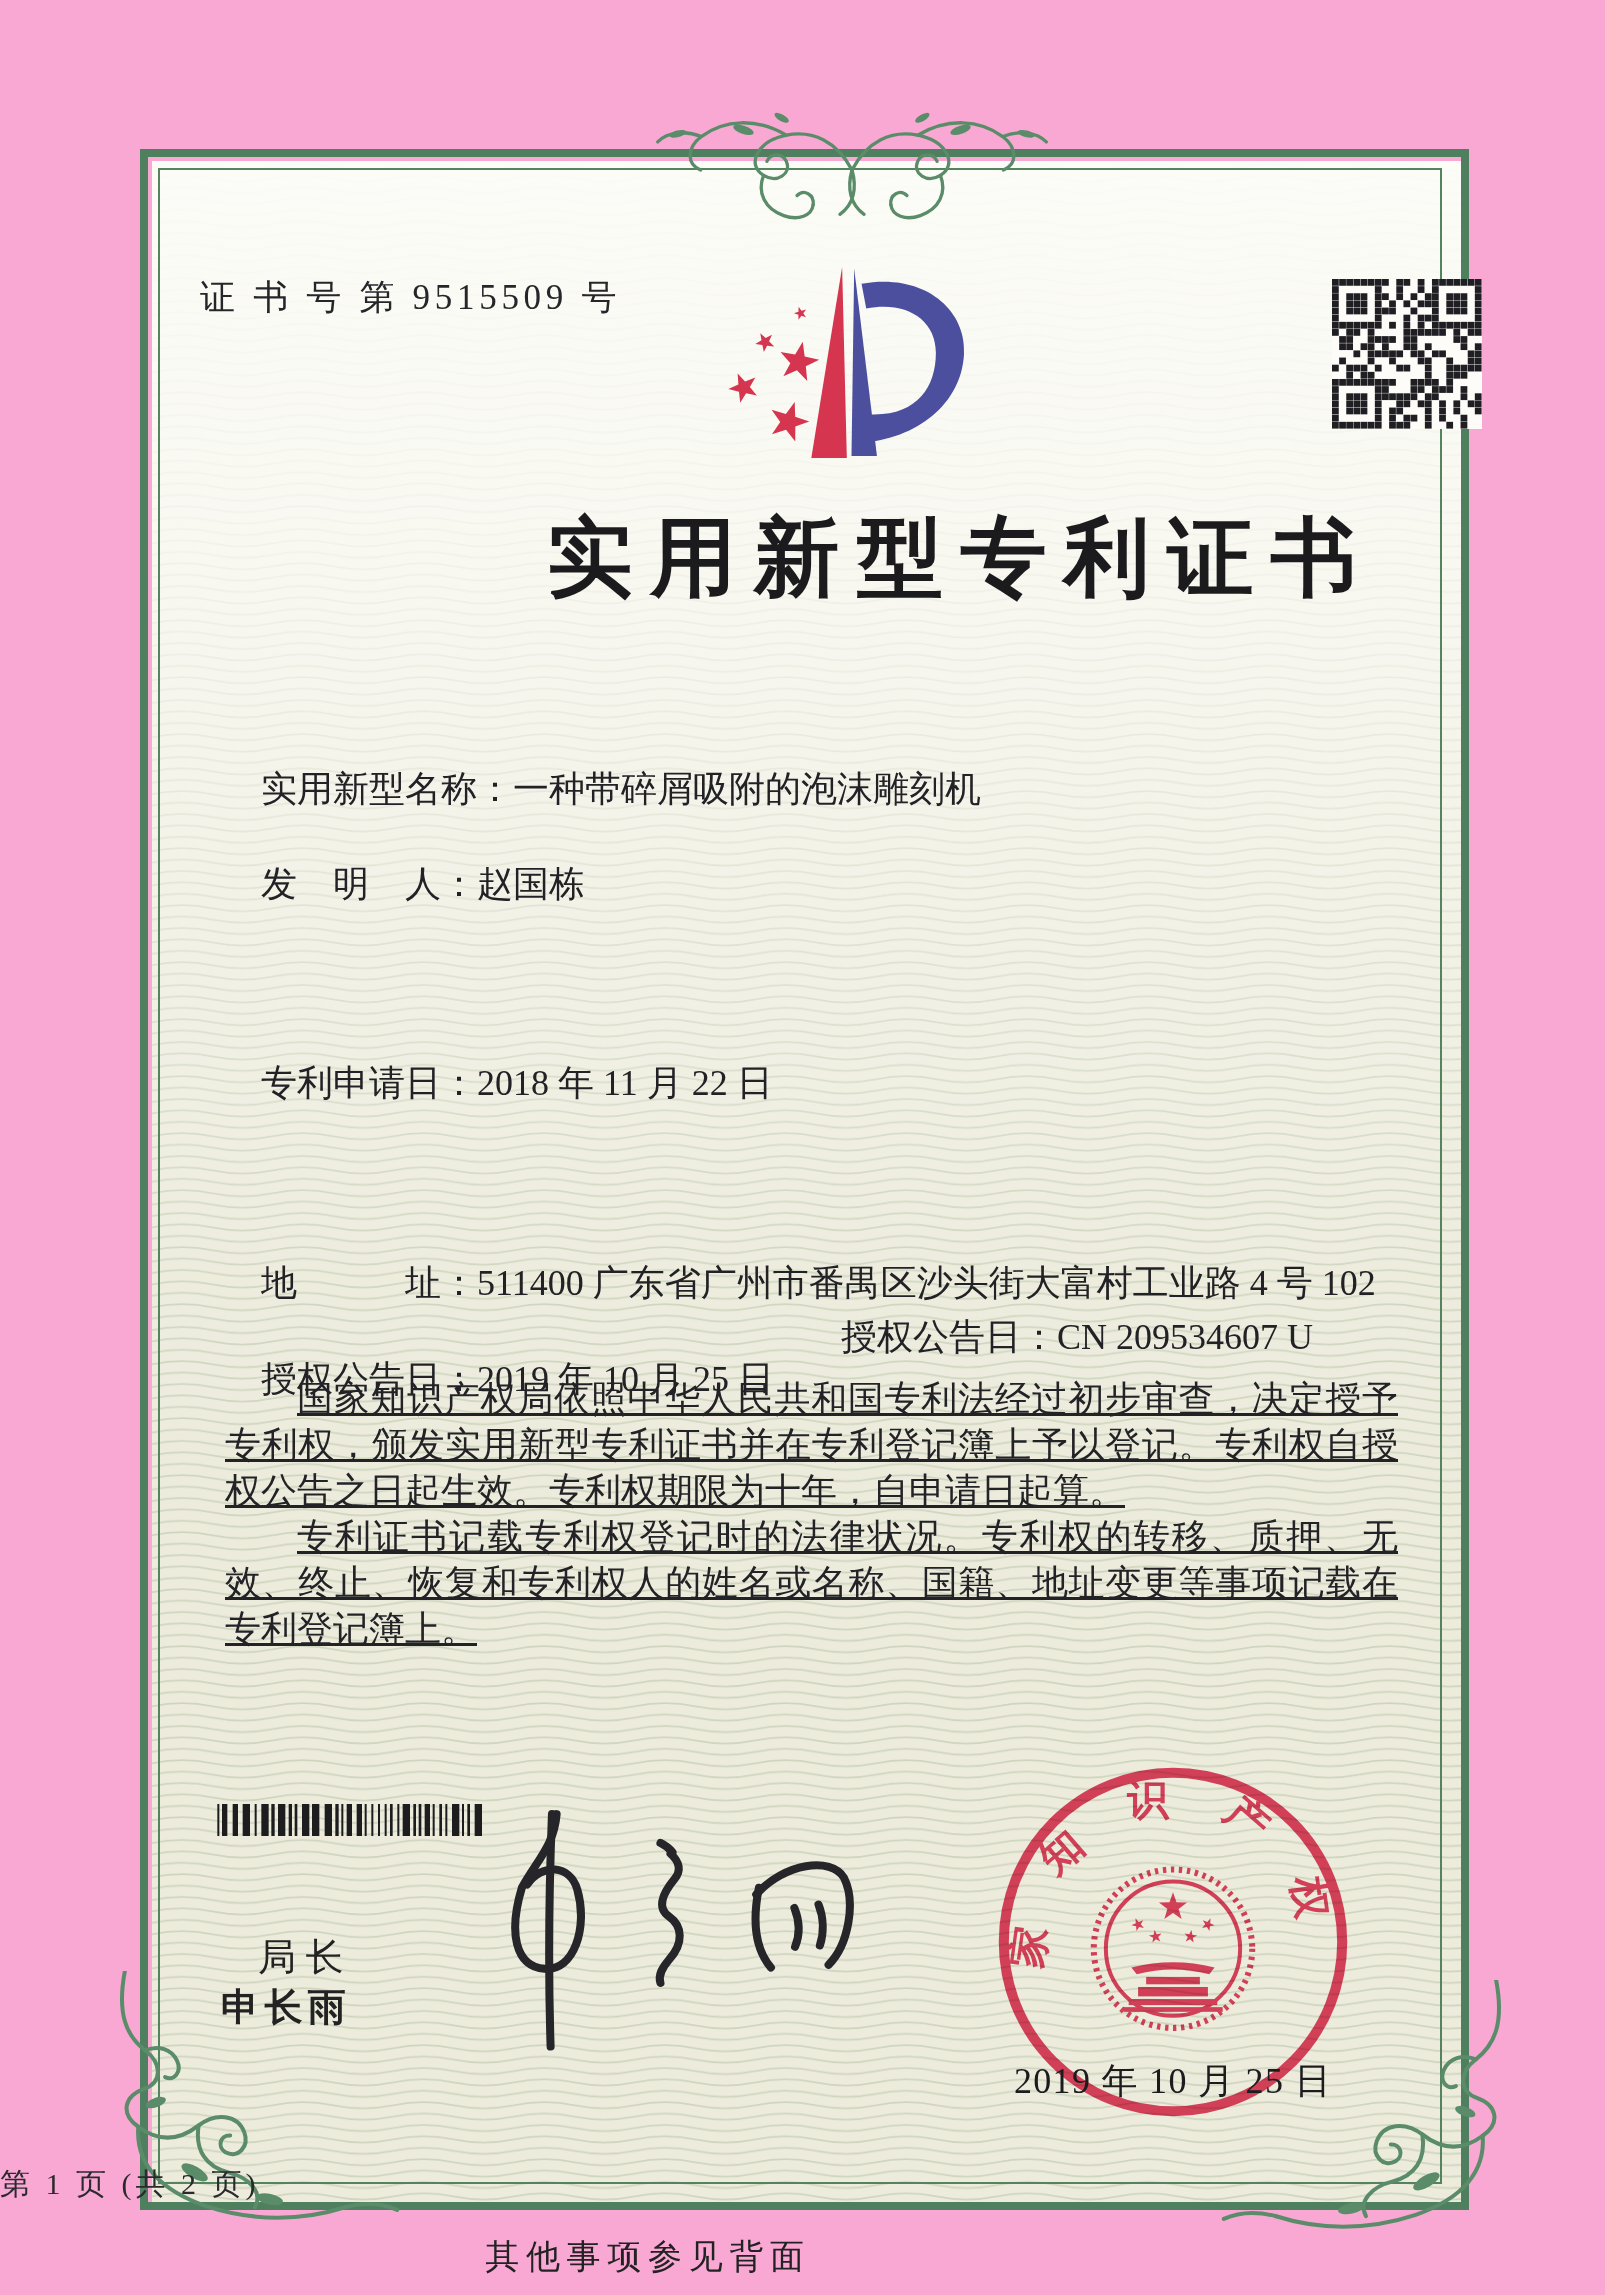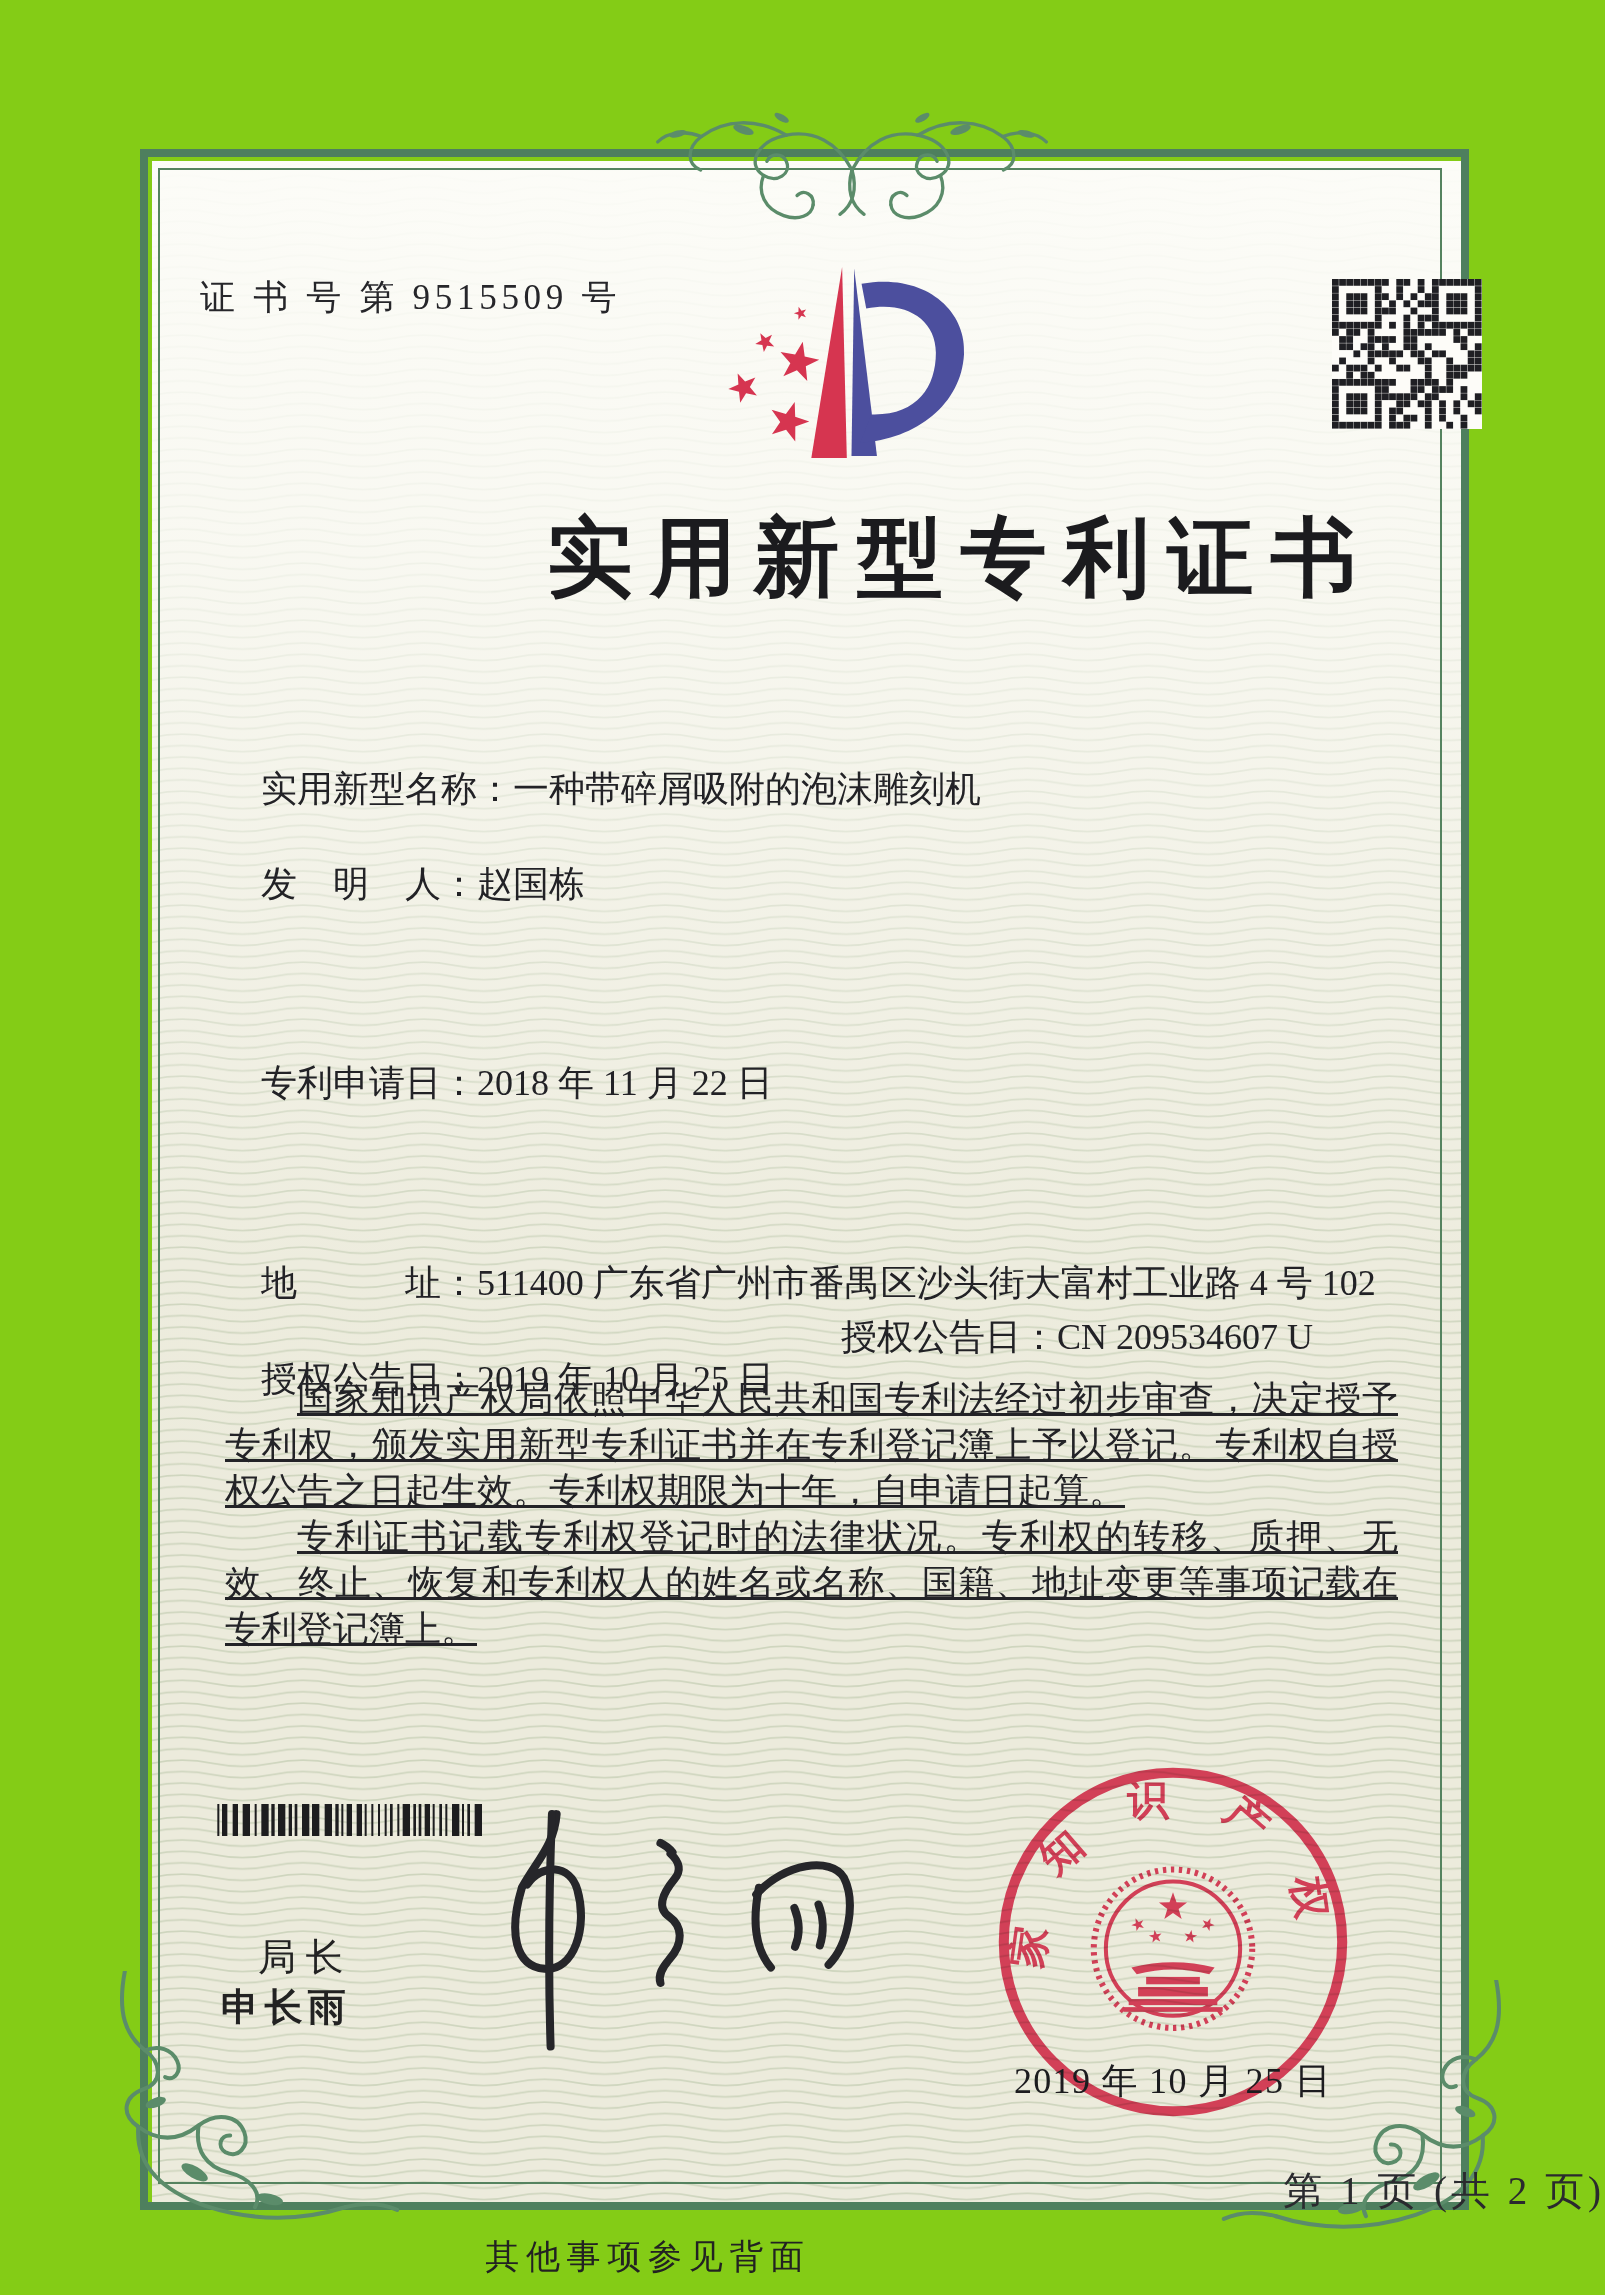--- a/index.html
+++ b/index.html
@@ -1,18 +1,18 @@
 <!DOCTYPE html>
 <html style="font-size:10.7px"><head>
 <meta charset="utf-8">
 <style>
   html,body{margin:0;padding:0;background:#e8e6dd;}
   #page{
     position:relative; width:1605px; height:2295px;
-    background:#84cc16; overflow:hidden;
+    background:#f9a8d4; overflow:hidden;
     font-family:"Liberation Serif","DejaVu Serif",serif;
     color:#1f1f23;
   }
   .abs{position:absolute;}
   
   .frame-outer{
     left:140px; top:149px; width:1313px; height:2045px;
     border:8px solid #4e7f5e; z-index:2;
   }
   .frame-inner{
@@ -34,21 +34,21 @@
   .frow{ left:225px; font-size:36px; color:#222226; white-space:pre; }
   .frow .lab{white-space:pre;}
   .frow .val{white-space:pre;}
   .grant2{ position:absolute; left:616px; top:0px; white-space:pre; }
   .paras{ left:225px; top:1376px; width:1173px; font-size:36px; line-height:46px;
           text-align:justify; color:#232327;}
   .paras p{ margin:0; text-indent:2em;text-decoration:underline; }
   .director-label{ left:258px; top:1932px; font-size:38px; letter-spacing:9.4px; color:#222;}
   .director-name{ left:221px; top:1982px; font-size:38px; letter-spacing:5.4px; color:#222;font-weight:bold;}
   .seal-date{ left:1014px; top:2057px; font-size:36px; letter-spacing:1.3px; color:#1c1c1f; z-index:5; white-space:pre;}
-  .page-info{ left:0; top:2164px; width:1605px; text-align:right; font-size:39px; letter-spacing:4px; color:#2a2a2e; z-index:3;}
+  .page-info{ left:0; top:2164px; width:1605px; text-align:left; font-size:30px; letter-spacing:4px; color:#2a2a2e; z-index:3;}
   .footer-note{ left:0; top:2234px; width:1296px; text-align:center; font-size:34px; letter-spacing:6.7px; color:#222; z-index:3;}
   svg{display:block;}
   .seal-svg{ mix-blend-mode:multiply; opacity:.95; }
 </style>
 </head>
 <body>
 
 <div id="page">
 
   <div class="abs waves-box">

